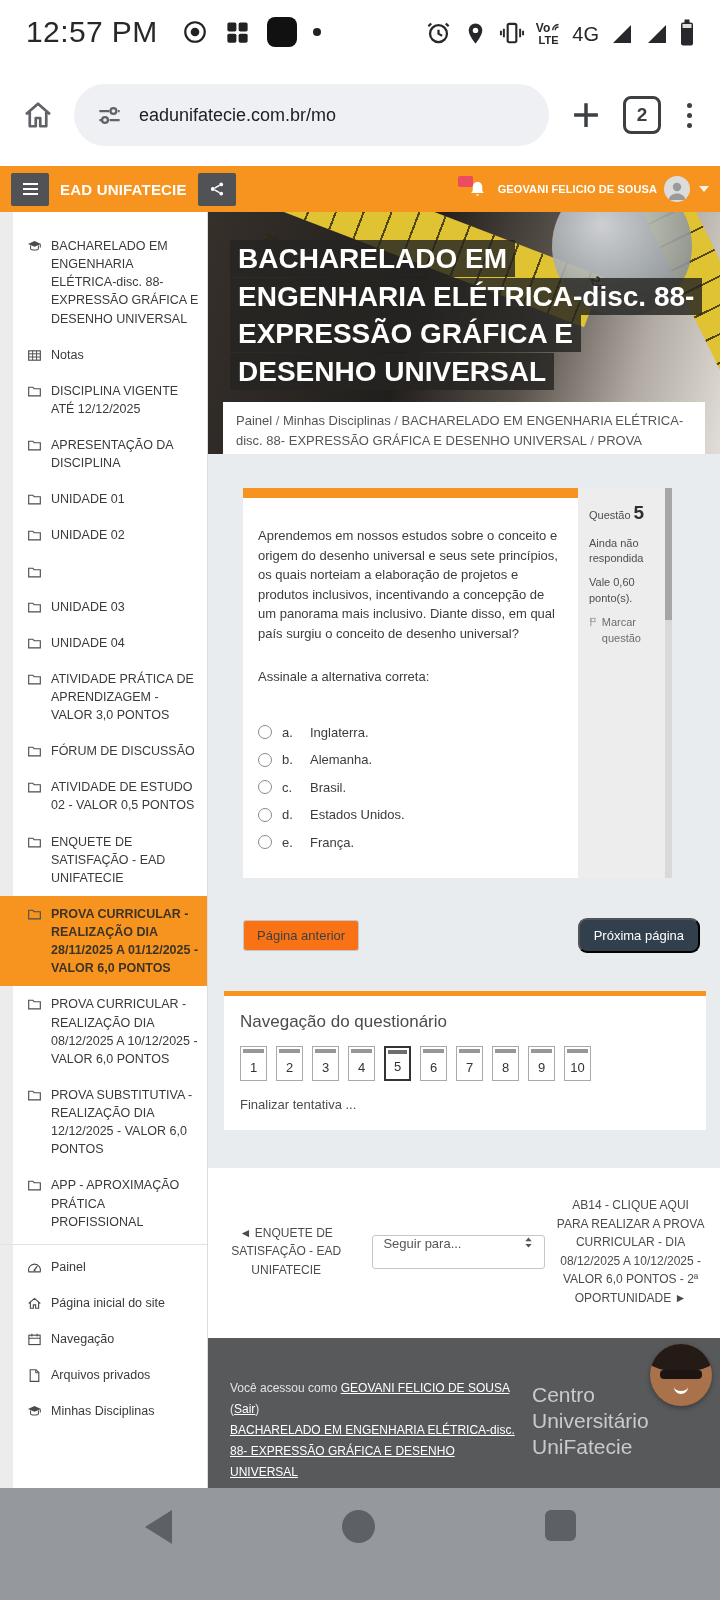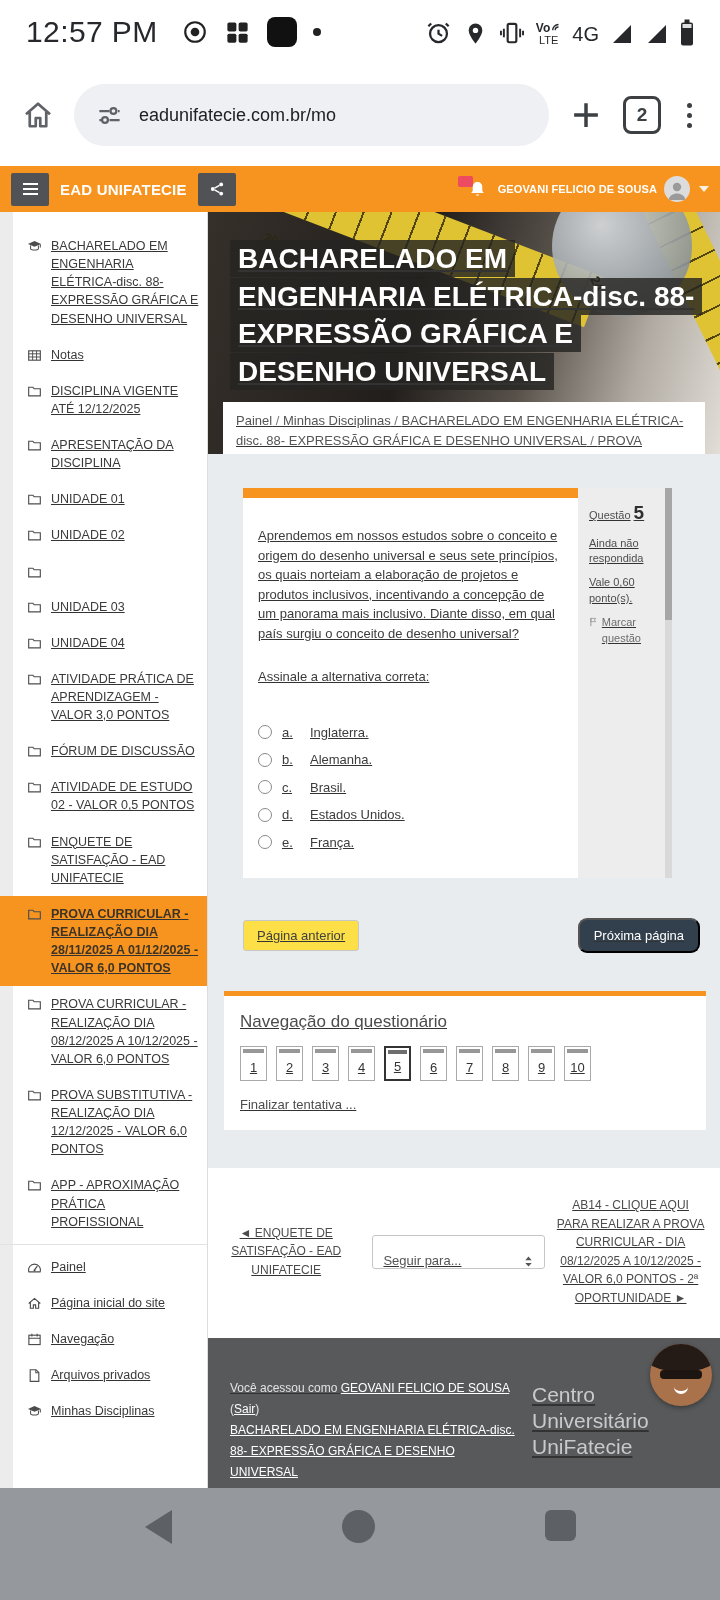--- a/index.html
+++ b/index.html
@@ -7,21 +7,21 @@
   body { font-family:"Liberation Sans", sans-serif; position:relative; overflow:hidden; background:#e9ecef; color:#333; }
   svg { display:block; }
 
   
   .status-bar { height:64px; background:#fff; display:flex; align-items:center; padding:0 26px; color:#26282b; }
   .sb-time { font-size:30px; letter-spacing:.4px; }
   .sb-notifs { display:flex; align-items:center; gap:16px; margin-left:24px; }
   .sb-right { margin-left:auto; display:flex; align-items:flex-end; gap:11px; }
   .volte { display:flex; flex-direction:column; align-items:center; line-height:1; }
   .volte .vo-row { display:flex; align-items:flex-start; gap:1px; font-size:12px; font-weight:bold; }
-  .volte .lte { font-size:11px; font-weight:normal; margin-top:1px; }
+  .volte .lte { font-size:11px; font-weight:bold; margin-top:1px; }
   .net-4g { font-size:20px; font-weight:500; }
   .notif-app { width:30px; height:30px; background:#111; border-radius:8px; }
   .notif-dot { width:8px; height:8px; background:#222; border-radius:50%; }
 
   
   .browser-bar { height:102px; background:#fff; display:flex; align-items:center; padding:0 20px; gap:18px; }
   .url-pill { flex:1; height:62px; background:#eef0f3; border-radius:31px; display:flex; align-items:center; padding:0 22px; gap:16px; overflow:hidden; }
   .url-text { font-size:18px; color:#202124; white-space:nowrap; }
   .tab-box { width:38px; height:38px; border:3px solid #3c4043; border-radius:8px; display:flex; align-items:center; justify-content:center; font-size:19px; font-weight:bold; color:#3c4043; }
   .dots { display:flex; flex-direction:column; gap:5px; padding:4px 8px; }
@@ -34,21 +34,21 @@
   .burger i { width:15px; height:2px; background:#fff; }
   .brand { color:#fff; font-weight:bold; font-size:15px; letter-spacing:.2px; }
   .hdr-right { margin-left:auto; display:flex; align-items:center; gap:7px; }
   .bell-wrap { position:relative; padding:2px 4px; }
   .bell-badge { position:absolute; top:-2px; left:-6px; min-width:15px; height:11px; background:#ec4b62; border-radius:2px; }
   .user-name { color:#fff; font-size:11px; font-weight:bold; letter-spacing:.1px; }
   .avatar { width:26px; height:26px; border-radius:50%; background:#dcdcdc; overflow:hidden; display:flex; align-items:flex-end; justify-content:center; }
   .caret { width:0; height:0; border-left:5px solid transparent; border-right:5px solid transparent; border-top:6px solid #fdf3e3; margin-left:2px; }
 
   
-  .main { display:flex; height:1276px; overflow:hidden;text-decoration:underline; }
+  .main { display:flex; height:1276px; overflow:hidden; }
   .sidebar { width:208px; flex-shrink:0; background:linear-gradient(to right,#ececec 0,#ececec 13px,#ffffff 13px); border-right:1px solid #dcdcdc; padding:16px 0 0; overflow:hidden; }
   .side-item { display:flex; align-items:flex-start; gap:9px; padding:9px 8px 9px 27px; font-size:12.5px; line-height:1.45; color:#3a3a3a; }
   .side-item .si-icon { flex-shrink:0; margin-top:2px; }
   .side-item.active { background:var(--accent,#f79420); font-weight:bold; color:#3d3325; }
   .side-group2 { border-top:1px solid #e2e2e2; margin-top:4px; padding-top:4px; }
 
   .content { flex:1; display:flex; flex-direction:column; background:#e9ecef; overflow:hidden; }
 
   
   .hero { height:242px; position:relative; overflow:hidden; flex-shrink:0;
@@ -78,37 +78,37 @@
   .q-info { width:94px; flex-shrink:0; background:#ededed; padding:12px 14px 12px 11px; font-size:11px; color:#4e4e4e; line-height:1.4; }
   .q-info .row { margin-bottom:9px; }
   .q-num-label { font-size:11px; }
   .q-num { font-size:19px; font-weight:bold; color:#2f2f2f; margin-left:3px; }
   .flag-row { display:flex; align-items:flex-start; gap:4px; color:#6d6d6d; }
   .q-scroll-track { position:absolute; right:0; top:0; bottom:0; width:7px; background:#d9d9d9; }
   .q-scroll-thumb { position:absolute; right:0; top:0; width:7px; height:132px; background:#a6a6a6; }
 
   
   .pager { display:flex; justify-content:space-between; align-items:center; margin:40px 20px 0 35px; flex-shrink:0; }
-  .btn-prev { background:#fde047; border:1px solid #c7c7c7; color:#3f3f3f; font-size:13px; padding:7px 13px; border-radius:3px; }
+  .btn-prev { background:#f97316; border:1px solid #c7c7c7; color:#3f3f3f; font-size:13px; padding:7px 13px; border-radius:3px; }
   .btn-next { background:var(--next-button,#323f4c); color:#fff; font-size:13px; padding:8px 14px; border-radius:9px; }
 
   
   .qnav { margin:38px 14px 0 16px; background:#fff; border-top:5px solid var(--accent,#f79420); padding:16px 16px 18px; flex-shrink:0; }
   .qnav-title { font-size:17px; font-weight:normal; color:#4c4c4c; }
   .qn-row { display:flex; gap:9px; margin-top:14px; }
   .qn-btn { width:27px; height:35px; border:1px solid #a9a9a9; background:#fff; position:relative; display:flex; align-items:flex-end; justify-content:center; padding-bottom:5px; font-size:13px; color:#333; }
   .qn-btn::before { content:""; position:absolute; top:2px; left:2px; right:2px; height:4px; background:#979797; }
   .qn-btn.current { border:2px solid #333; }
   .qn-btn.current::before { background:#6e6e6e; }
   .qnav-finish { margin-top:16px; font-size:13px; color:#4c4c4c; }
 
   
   .act-nav { margin-top:38px; background:#fff; padding:28px 14px 30px; display:flex; align-items:center; gap:10px; flex-shrink:0; }
   .an-prev { width:138px; text-align:center; font-size:12px; color:#4c4c4c; line-height:1.55; }
-  .an-select { width:184px; height:34px; border:1px solid #c6c6c6; border-radius:3px; background:#fff; display:flex; align-items:flex-end; justify-content:space-between; padding:0 10px; font-size:13px; color:#555; margin-left:12px; }
+  .an-select { width:184px; height:34px; border:1px solid #c6c6c6; border-radius:3px; background:#fff; display:flex; align-items:flex-start; justify-content:space-between; padding:0 10px; font-size:13px; color:#555; margin-left:12px; }
   .an-next { width:162px; text-align:center; font-size:12px; color:#4c4c4c; line-height:1.55; margin-left:auto; }
 
   
   .footer { background:var(--footer-bg,#58595b); color:#e3e3e3; padding:28px 16px 30px 22px; display:flex; position:relative; flex:1; margin-top:0; }
   .f-left { flex:1; font-size:12px; line-height:1.75; padding-right:14px; padding-top:12px; }
   .f-left a, .f-link { color:#fff; text-decoration:underline; }
   .f-right { width:172px; flex-shrink:0; font-size:12px; padding-top:16px; }
   .org { font-size:21px; color:#c9cacc; line-height:1.25; margin-bottom:12px; font-weight:normal; }
   .chat-avatar { position:absolute; top:6px; right:8px; width:62px; height:62px; border-radius:50%; background:#a9724b; overflow:hidden; box-shadow:0 2px 5px rgba(0,0,0,.35); }
   .chat-avatar .hair { position:absolute; top:-10px; left:-8px; right:-8px; height:38px; background:#241a16; border-radius:50%; }

